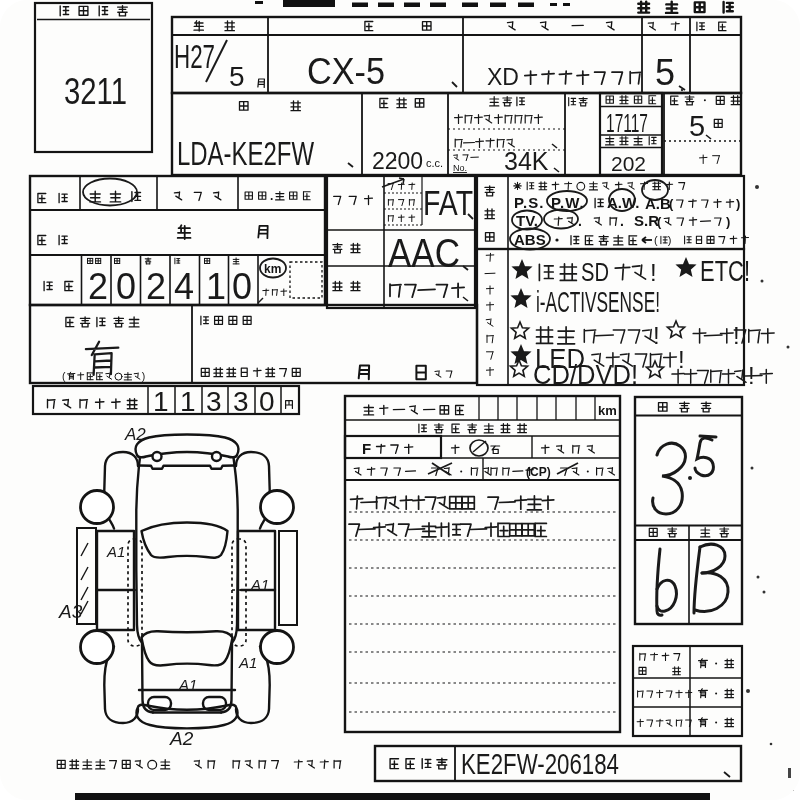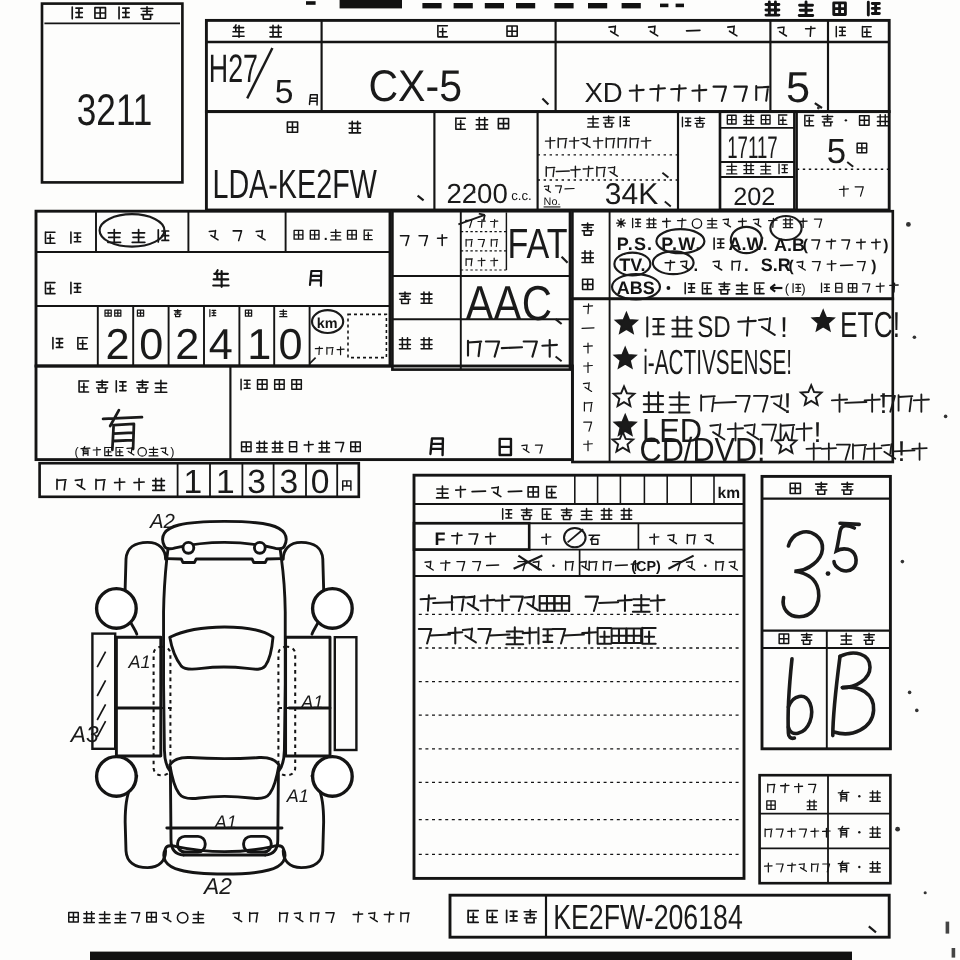--- a/index.html
+++ b/index.html
@@ -1,15 +1,15 @@
 <!DOCTYPE html>
 <html><head><meta charset="utf-8">
 <style>
 html,body{margin:0;padding:0;background:#fff;}
-#page{width:800px;height:800px;position:relative;background:#fdfdfc;overflow:hidden;}
+#page{width:800px;height:800px;position:relative;background:#fdfdfc;overflow:hidden;border-radius:27px;}
 svg{position:absolute;top:0;left:0;}
 text{font-family:"Liberation Sans",sans-serif;}
 </style></head>
 <body>
 <div id="page">
 <svg width="800" height="800" viewBox="0 0 800 800">
 
 <g fill="#111">
         <rect x="283" y="0" width="52" height="7"></rect>
         <rect x="352" y="2.5" width="16" height="4.5"></rect>

